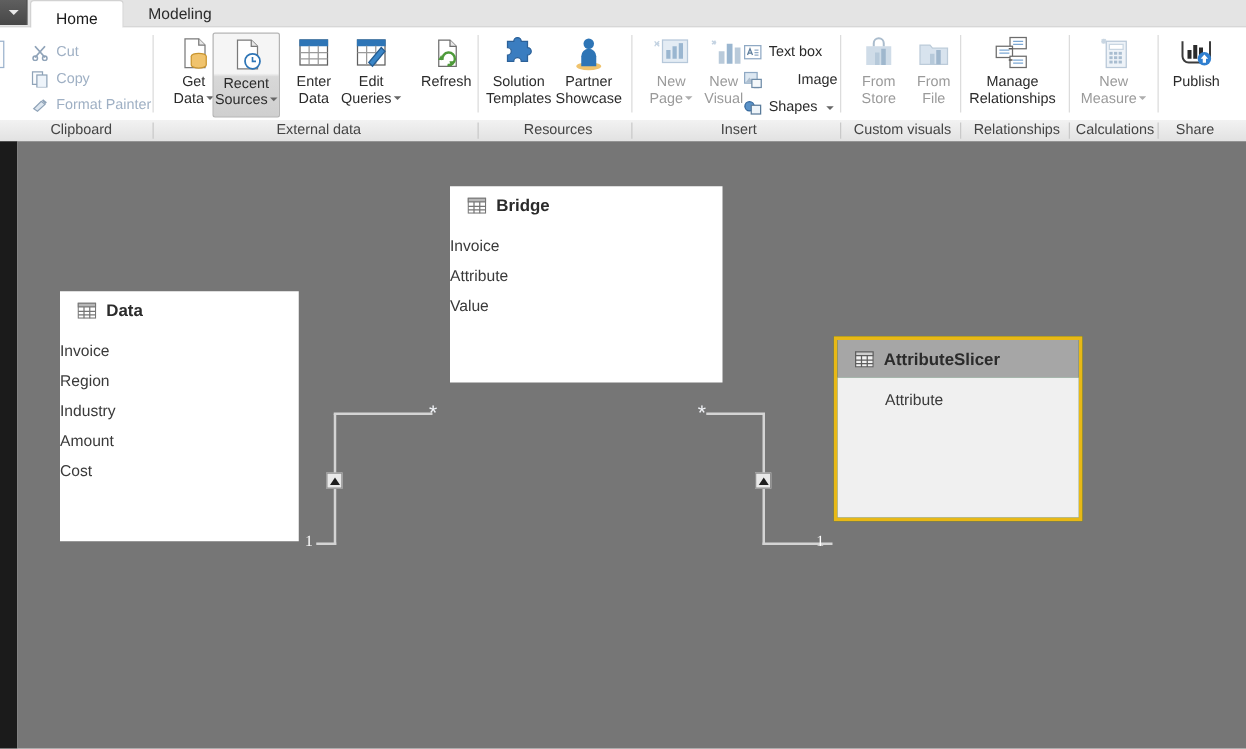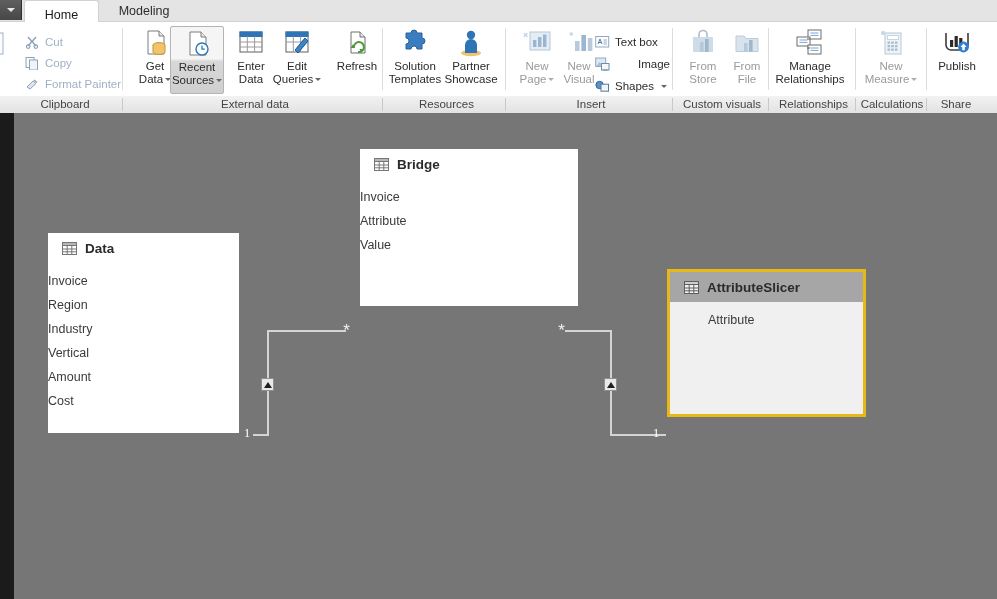--- a/index.html
+++ b/index.html
@@ -550,21 +550,20 @@
           <line x1="9.8" y1="3.5" x2="9.8" y2="12.5" stroke="#767676"></line>
           <line x1="0.5" y1="7" x2="14.5" y2="7" stroke="#767676"></line>
           <line x1="0.5" y1="9.8" x2="14.5" y2="9.8" stroke="#767676"></line>
         </svg>
         <span>Data</span>
       </div>
       <div class="tbody">
         <div class="mfield">Invoice</div>
         <div class="mfield">Region</div>
         <div class="mfield">Industry</div>
-        <div class="mfield">Vertical</div>
         <div class="mfield">Amount</div>
         <div class="mfield">Cost</div>
       </div>
     </div>
 
     <div class="mtable" style="left:346px;top:36px;width:218px;height:157px;">
       <div class="thead">
         <svg class="tbl-ic" viewBox="0 0 15 13">
           <rect x="0.5" y="0.5" width="14" height="12" fill="#ffffff" stroke="#767676"></rect>
           <rect x="0.5" y="0.5" width="14" height="3" fill="#b8b8b8" stroke="#767676"></rect>

